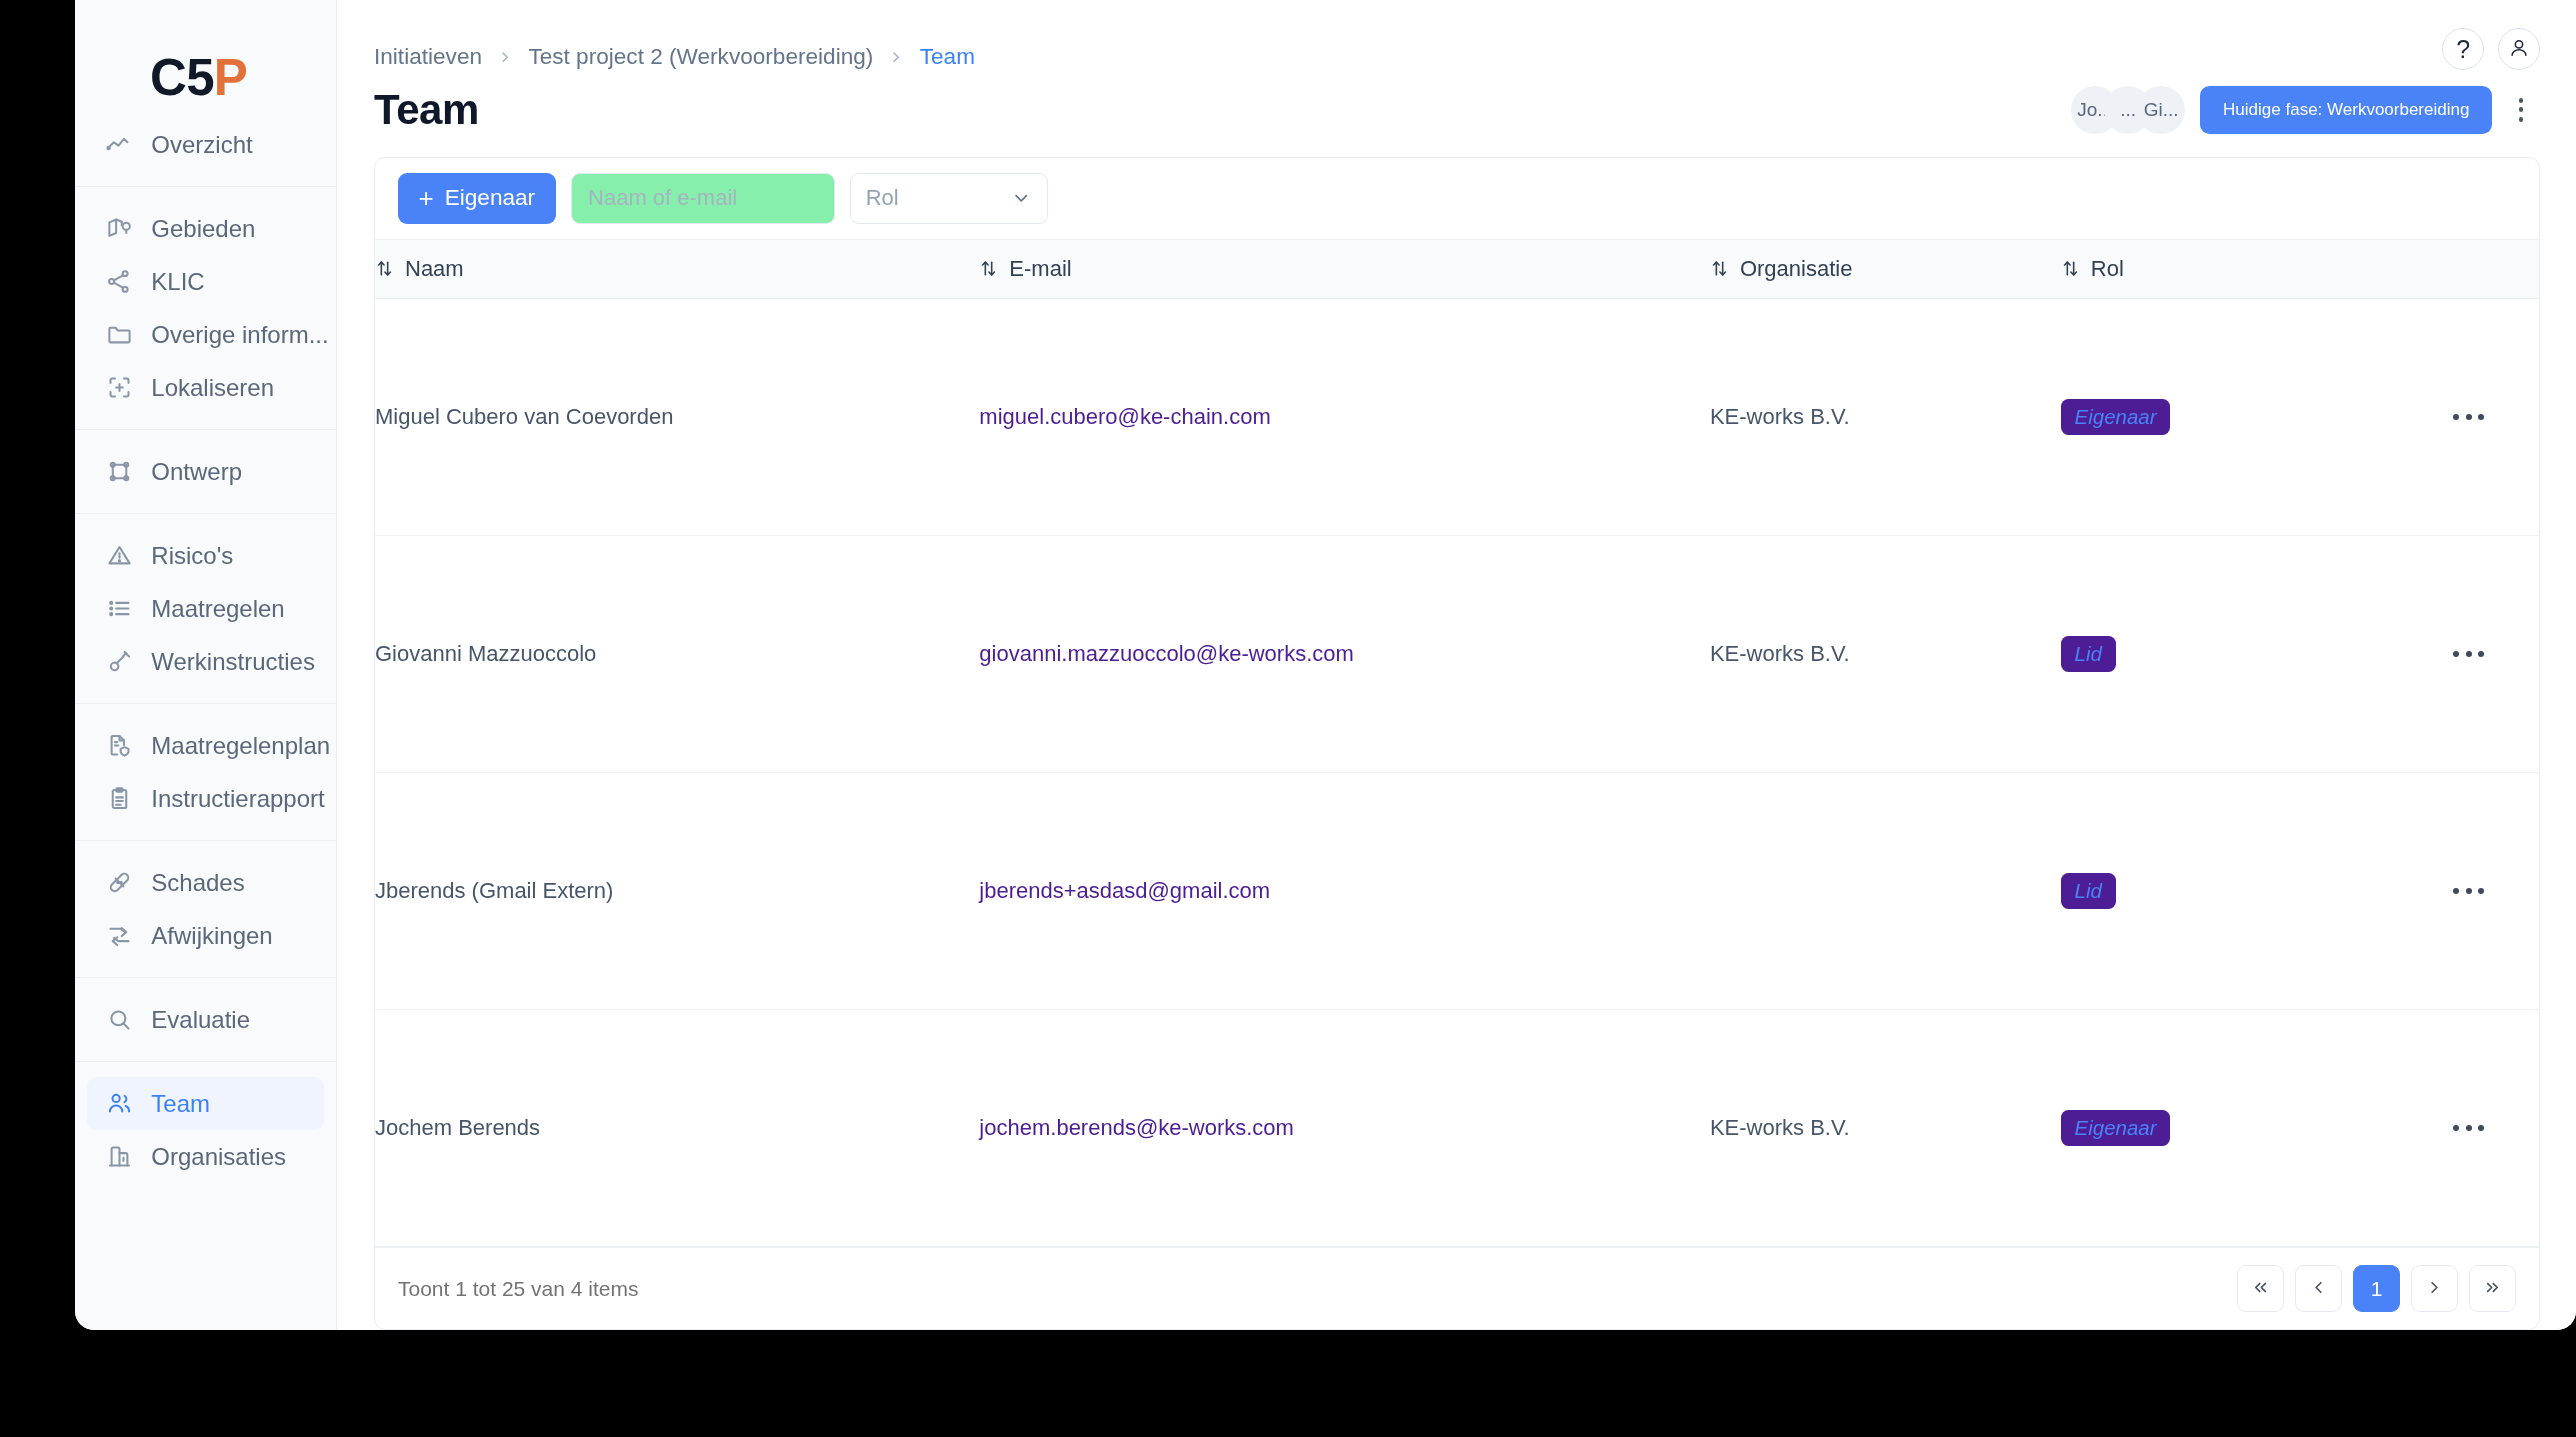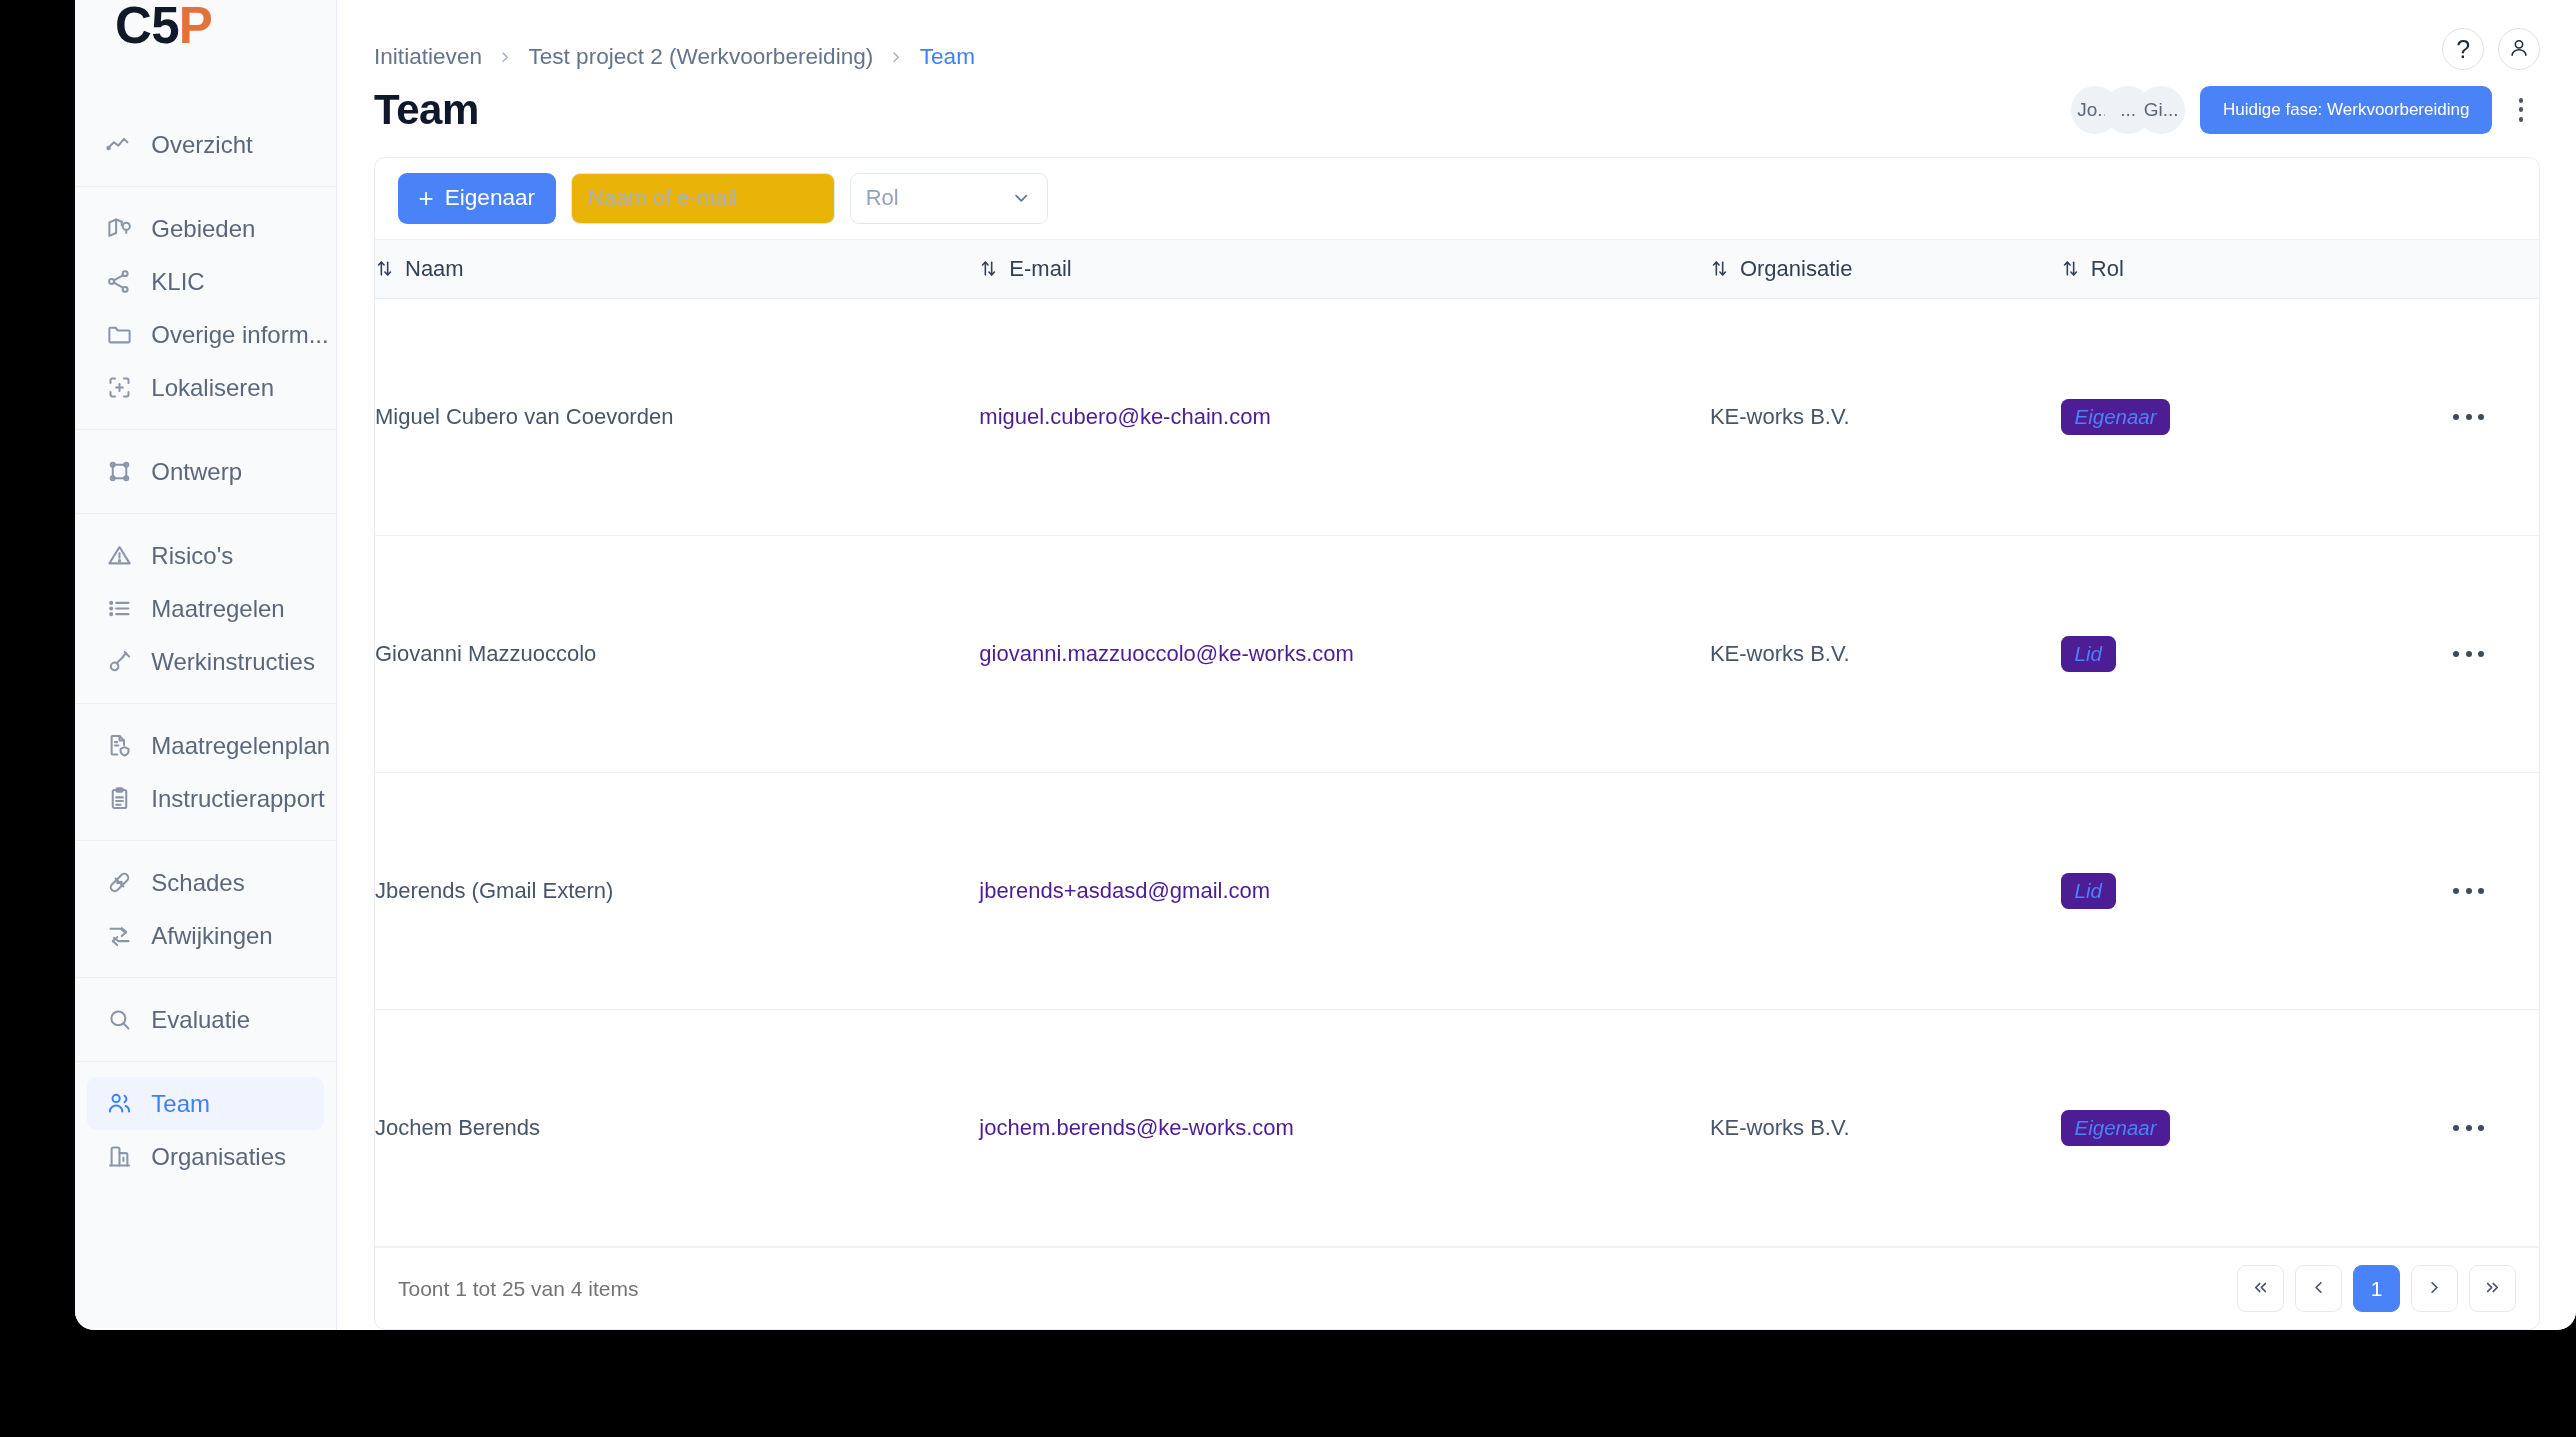--- a/index.html
+++ b/index.html
@@ -27,22 +27,23 @@
     height: 100%;
     background: #f8fafc;
     border-right: 1.4px solid #e8edf3;
     display: flex;
     flex-direction: column;
     flex: 0 0 262px;
   }
   .logo-area {
     height: 103px;
     display: flex;
-    align-items: flex-start;
+    align-items: flex-end;
     padding-left: 40px;
+    margin-left: 35px;
   }
   .logo {
     font-size: 51px;
     font-weight: 700;
     letter-spacing: -0.7px;
     line-height: 1;
     font-family: "Liberation Sans", sans-serif;
   }
   .logo .dark { color: #111827; }
   .logo .accent { color: #e2713a; }
@@ -233,21 +234,21 @@
   }
   .btn-add .plus { font-size: 26px; line-height: 1; font-weight: 400; }
   .search-input {
     height: 51px;
     width: 264px;
     border: 1.4px solid #e2e8f0;
     border-radius: 9px;
     padding: 0 16.4px;
     font-size: 22px;
     color: #334155;
-    background: #eab308;
+    background: #86efac;
     font-family: "Liberation Sans", sans-serif;
     outline: none;
   }
   .search-input::placeholder { color: #a7b2c2; }
   .role-select {
     height: 51px;
     width: 198px;
     border: 1.4px solid #e2e8f0;
     border-radius: 9px;
     padding: 0 15px;

